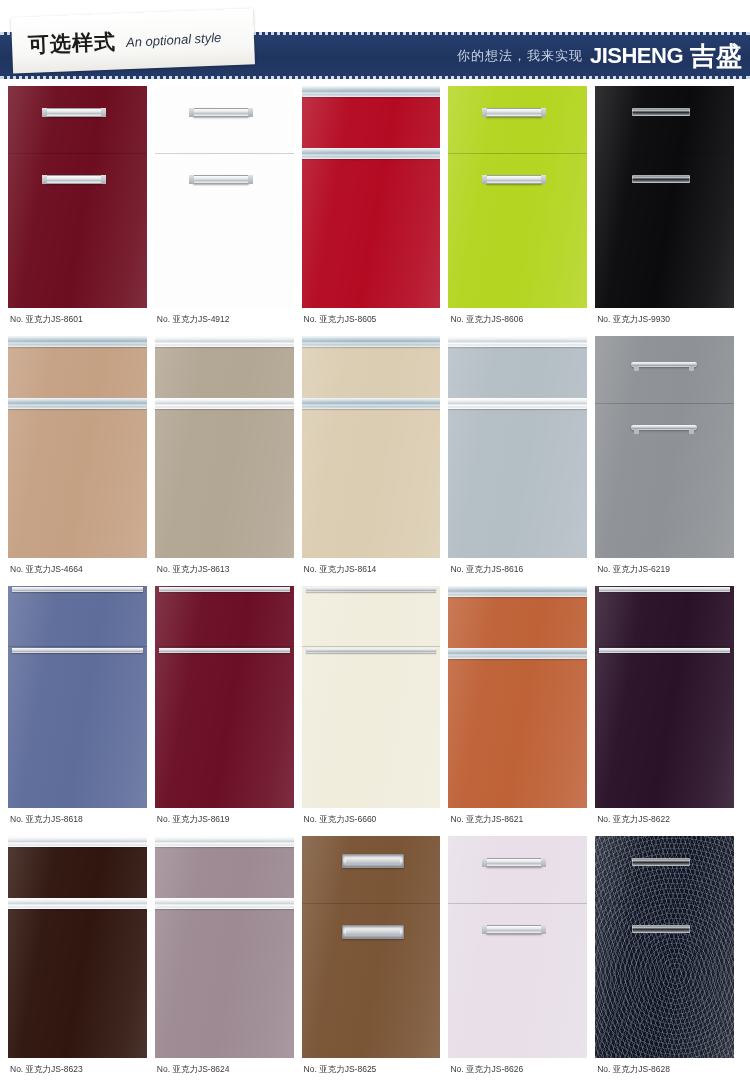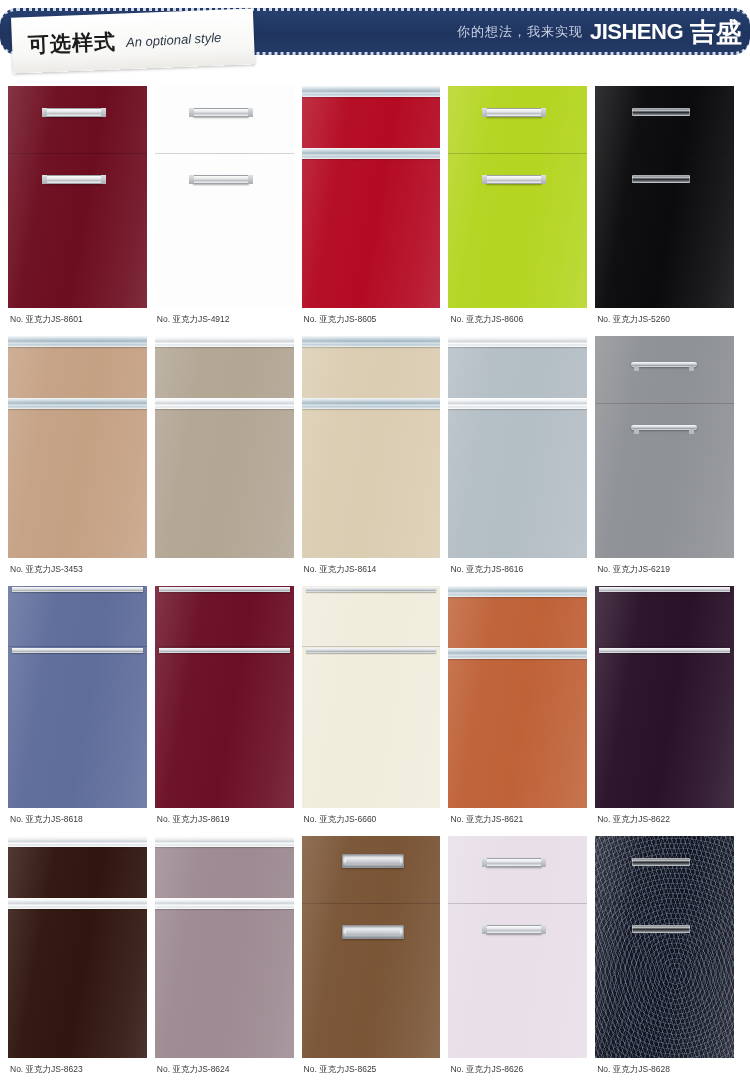--- a/index.html
+++ b/index.html
@@ -7,25 +7,24 @@
     width: 750px; height: 1082px;
     background: #ffffff;
     font-family: "Liberation Sans", "DejaVu Sans", sans-serif;
     overflow: hidden;
   }
   .page { position: relative; width: 750px; height: 1082px; background: #fff; }
 
   
   .header { position: relative; width: 750px; height: 86px; background: #fff; }
   .banner {
-    position: absolute; left: 0; top: 8px; width: 750px; height: 47px;
+    position: absolute; left: 0; top: 32px; width: 750px; height: 47px;
     background: linear-gradient(180deg,#27406f 0%, #1f3560 55%, #243a66 100%);
     border-top: 3px dotted #cfd9e8;
     border-bottom: 3px dotted #cfd9e8;
-    border-radius: 17px;
   }
   .banner-inner { position: absolute; inset: 0; }
   .tagline {
     position: absolute; right: 8px; top: 50%; transform: translateY(-50%);
     display: flex; align-items: center; gap: 7px; white-space: nowrap;
   }
   .tagline-cn {
     color: #c9d3e6; font-size: 13px; letter-spacing: 1px;
     font-family: "DejaVu Sans", "Liberation Sans", sans-serif;
   }
@@ -234,48 +233,49 @@
           <div class="panel-wrap">
             <div class="panel">
               <div class="door-top" style="top: 0px; height: 67px; background: rgb(11, 11, 13);"></div>
               <div class="door-bot" style="top: 67px; height: 155px; background: rgb(11, 11, 13);"></div>
               <div class="seam" style="top: 67px;"></div>
               <div class="h-dark" style="top: 22px;"></div>
               <div class="h-dark" style="top: 89px;"></div>
               <div class="gloss"></div>
             </div>
           </div>
-          <div class="caption">No. 亚克力JS-5260</div>
+          <div class="caption">No. 亚克力JS-9930</div>
         </div>
       </div>
       <div class="row">
         <div class="cell">
           <div class="panel-wrap">
             <div class="panel">
               <div class="door-top" style="top: 0px; height: 67px; background: rgb(197, 161, 132);"></div>
               <div class="door-bot" style="top: 67px; height: 155px; background: rgb(197, 161, 132);"></div>
               <div class="seam" style="top: 67px;"></div>
               <div class="h-strip" style="top: 0px;"></div>
               <div class="h-strip" style="top: 62px;"></div>
               <div class="gloss"></div>
             </div>
           </div>
-          <div class="caption">No. 亚克力JS-3453</div>
+          <div class="caption">No. 亚克力JS-4664</div>
         </div>
         <div class="cell">
           <div class="panel-wrap">
             <div class="panel">
               <div class="door-top" style="top: 0px; height: 67px; background: rgb(178, 166, 148);"></div>
               <div class="door-bot" style="top: 67px; height: 155px; background: rgb(178, 166, 148);"></div>
               <div class="seam" style="top: 67px;"></div>
               <div class="h-strip pale" style="top: 0px;"></div>
               <div class="h-strip pale" style="top: 62px;"></div>
               <div class="gloss"></div>
             </div>
           </div>
+          <div class="caption">No. 亚克力JS-8613</div>
         </div>
         <div class="cell">
           <div class="panel-wrap">
             <div class="panel">
               <div class="door-top" style="top: 0px; height: 67px; background: rgb(219, 205, 178);"></div>
               <div class="door-bot" style="top: 67px; height: 155px; background: rgb(219, 205, 178);"></div>
               <div class="seam" style="top: 67px;"></div>
               <div class="h-strip" style="top: 0px;"></div>
               <div class="h-strip" style="top: 62px;"></div>
               <div class="gloss"></div>

